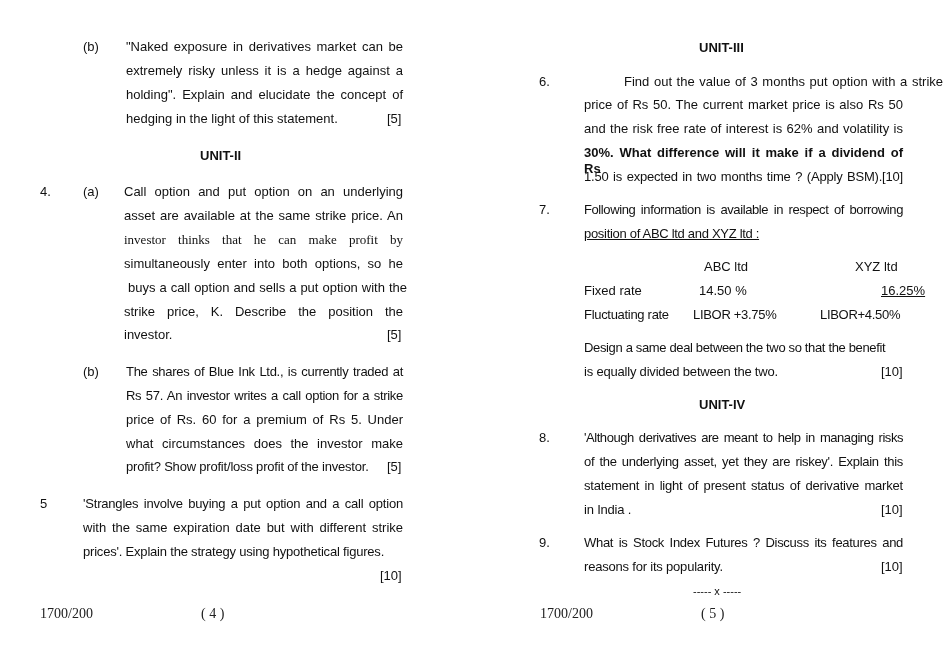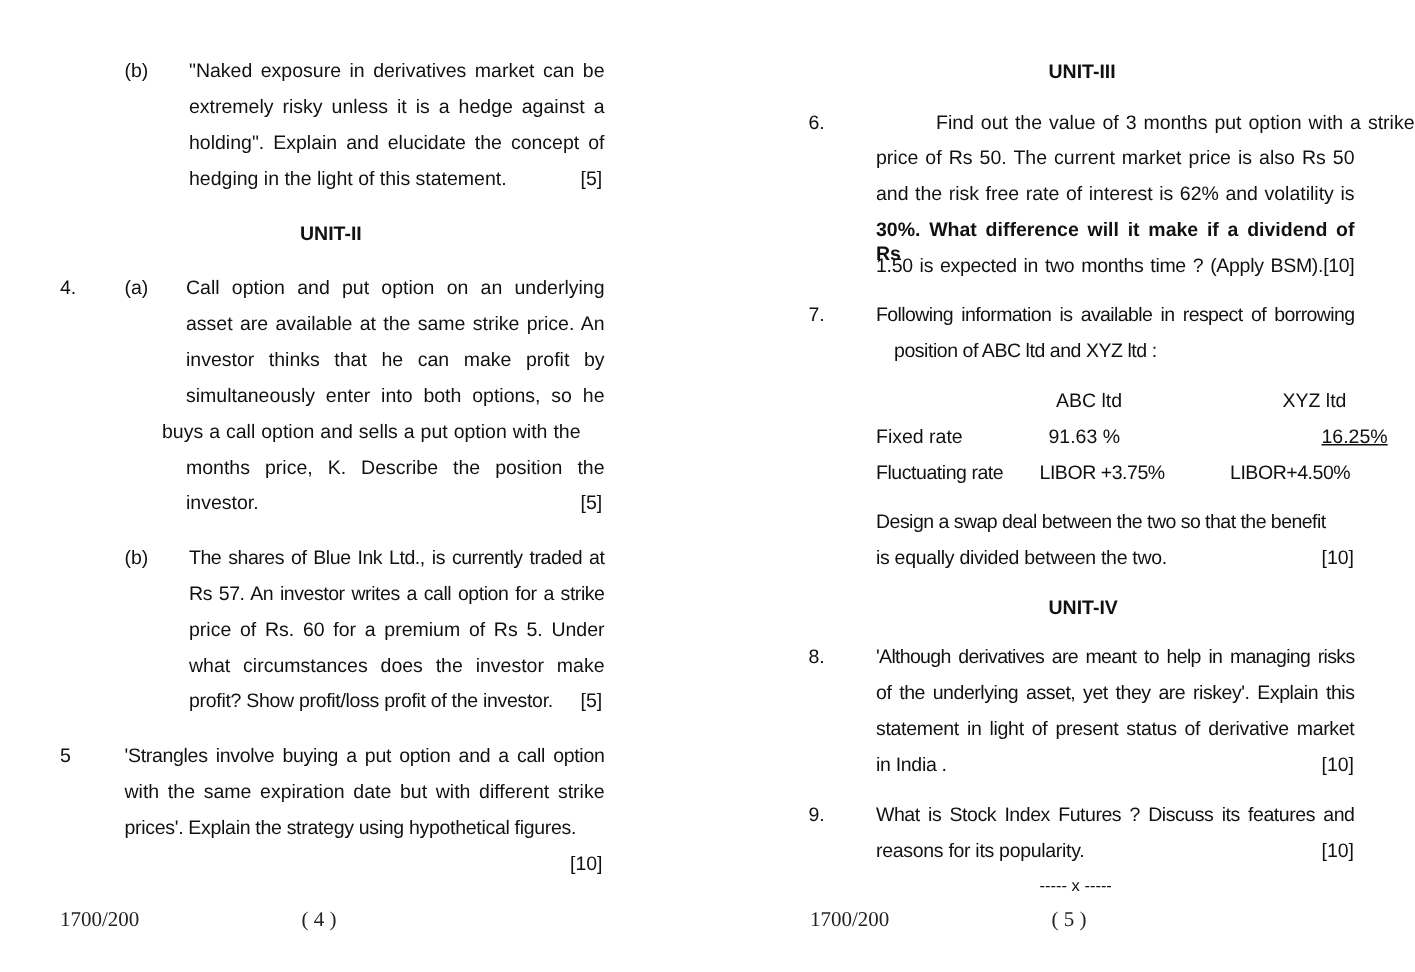--- a/index.html
+++ b/index.html
@@ -28,24 +28,24 @@
     <span class="mark" style="left:387px;top:111px;">[5]</span>
   </div>
 
   <span class="line unit" style="left:200px;top:148px;">UNIT-II</span>
 
   <div>
     <span class="line" style="left:40px;top:184px;">4.</span>
     <span class="line" style="left:83px;top:184px;">(a)</span>
     <span class="line just" style="left:124px;top:184px;width:279px;">Call option and put option on an underlying</span>
     <span class="line just" style="left:124px;top:208px;width:279px;">asset are available at the same strike price. An</span>
-    <span class="line just" style="left:124px;top:232px;width:279px;">investor thinks that he can make profit by</span>
+    <span class="line just" style="left:124px;top:232px;width:279px;font-family:Liberation Serif, serif;">investor thinks that he can make profit by</span>
     <span class="line just" style="left:124px;top:256px;width:279px;">simultaneously enter into both options, so he</span>
-    <span class="line just" style="left:108px;top:280px;width:279px;">buys a call option and sells a put option with the</span>
-    <span class="line just" style="left:124px;top:304px;width:279px;">months price, K. Describe the position the</span>
+    <span class="line just" style="left:128px;top:280px;width:279px;">buys a call option and sells a put option with the</span>
+    <span class="line just" style="left:124px;top:304px;width:279px;">strike price, K. Describe the position the</span>
     <span class="line" style="left:124px;top:327px;">investor.</span>
     <span class="mark" style="left:387px;top:327px;">[5]</span>
 
     <span class="line" style="left:83px;top:364px;">(b)</span>
     <span class="line just" style="left:126px;top:364px;width:277px;letter-spacing:-0.3px;">The shares of Blue Ink Ltd., is currently traded at</span>
     <span class="line just" style="left:126px;top:388px;width:277px;letter-spacing:-0.3px;">Rs 57. An investor writes a call option for a strike</span>
     <span class="line just" style="left:126px;top:412px;width:277px;">price of Rs. 60 for a premium of Rs 5. Under</span>
     <span class="line just" style="left:126px;top:436px;width:277px;">what circumstances does the investor make</span>
     <span class="line" style="left:126px;top:459px;letter-spacing:-0.2px;">profit? Show profit/loss profit of the investor.</span>
     <span class="mark" style="left:387px;top:459px;">[5]</span>
@@ -72,36 +72,36 @@
     <span class="line just" style="left:584px;top:74px;width:319px;margin-left:40px;">Find out the value of 3 months put option with a strike</span>
     <span class="line just" style="left:584px;top:97px;width:319px;">price of Rs 50. The current market price is also Rs 50</span>
     <span class="line just" style="left:584px;top:121px;width:319px;">and the risk free rate of interest is 62% and volatility is</span>
     <span class="line just" style="left:584px;top:145px;width:319px;font-weight:bold;">30%.  What difference will it make if a dividend of Rs</span>
     <span class="line just" style="left:584px;top:169px;width:319px;letter-spacing:-0.2px;">1.50 is expected in two months time ? (Apply BSM).[10]</span>
   </div>
 
   <div>
     <span class="line" style="left:539px;top:202px;">7.</span>
     <span class="line just" style="left:584px;top:202px;width:319px;letter-spacing:-0.4px;">Following information is available in respect of borrowing</span>
-    <span class="line" style="left:596px;top:226px;letter-spacing:-0.3px;">position of ABC ltd and XYZ ltd :</span>
+    <span class="line" style="left:584px;top:226px;letter-spacing:-0.3px;text-decoration:underline;">position of ABC ltd and XYZ ltd :</span>
 
     <div>
       <span class="tbl-cell" style="left:704px;top:259px;">ABC ltd</span>
       <span class="tbl-cell" style="left:855px;top:259px;">XYZ ltd</span>
 
       <span class="tbl-cell" style="left:584px;top:283px;">Fixed rate</span>
-      <span class="tbl-cell" style="left:699px;top:283px;">91.63 %</span>
+      <span class="tbl-cell" style="left:699px;top:283px;">14.50 %</span>
       <span class="tbl-cell" style="left:881px;top:283px;text-decoration:underline;">16.25%</span>
 
       <span class="tbl-cell" style="left:584px;top:307px;letter-spacing:-0.3px;">Fluctuating rate</span>
       <span class="tbl-cell" style="left:693px;top:307px;letter-spacing:-0.3px;">LIBOR +3.75%</span>
       <span class="tbl-cell" style="left:820px;top:307px;letter-spacing:-0.3px;">LIBOR+4.50%</span>
     </div>
 
-    <span class="line" style="left:584px;top:340px;letter-spacing:-0.35px;">Design a swap deal between the two  so that the benefit</span>
+    <span class="line" style="left:584px;top:340px;letter-spacing:-0.35px;">Design a same deal between the two  so that the benefit</span>
     <span class="line" style="left:584px;top:364px;letter-spacing:-0.2px;">is equally divided between the two.</span>
     <span class="mark" style="left:881px;top:364px;">[10]</span>
   </div>
 
   <span class="line unit" style="left:699px;top:397px;">UNIT-IV</span>
 
   <div>
     <span class="line" style="left:539px;top:430px;">8.</span>
     <span class="line just" style="left:584px;top:430px;width:319px;letter-spacing:-0.45px;">'Although derivatives are meant to help in managing risks</span>
     <span class="line just" style="left:584px;top:454px;width:319px;letter-spacing:-0.3px;">of the underlying asset, yet they are riskey'. Explain this</span>

